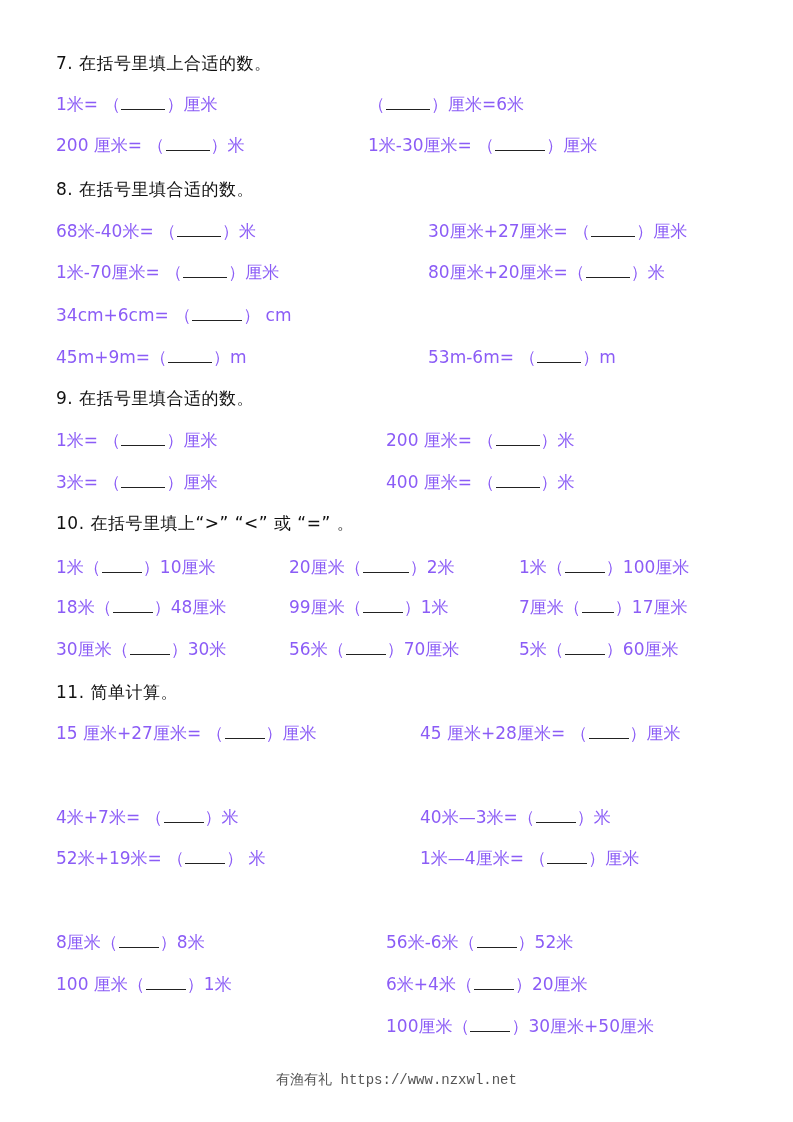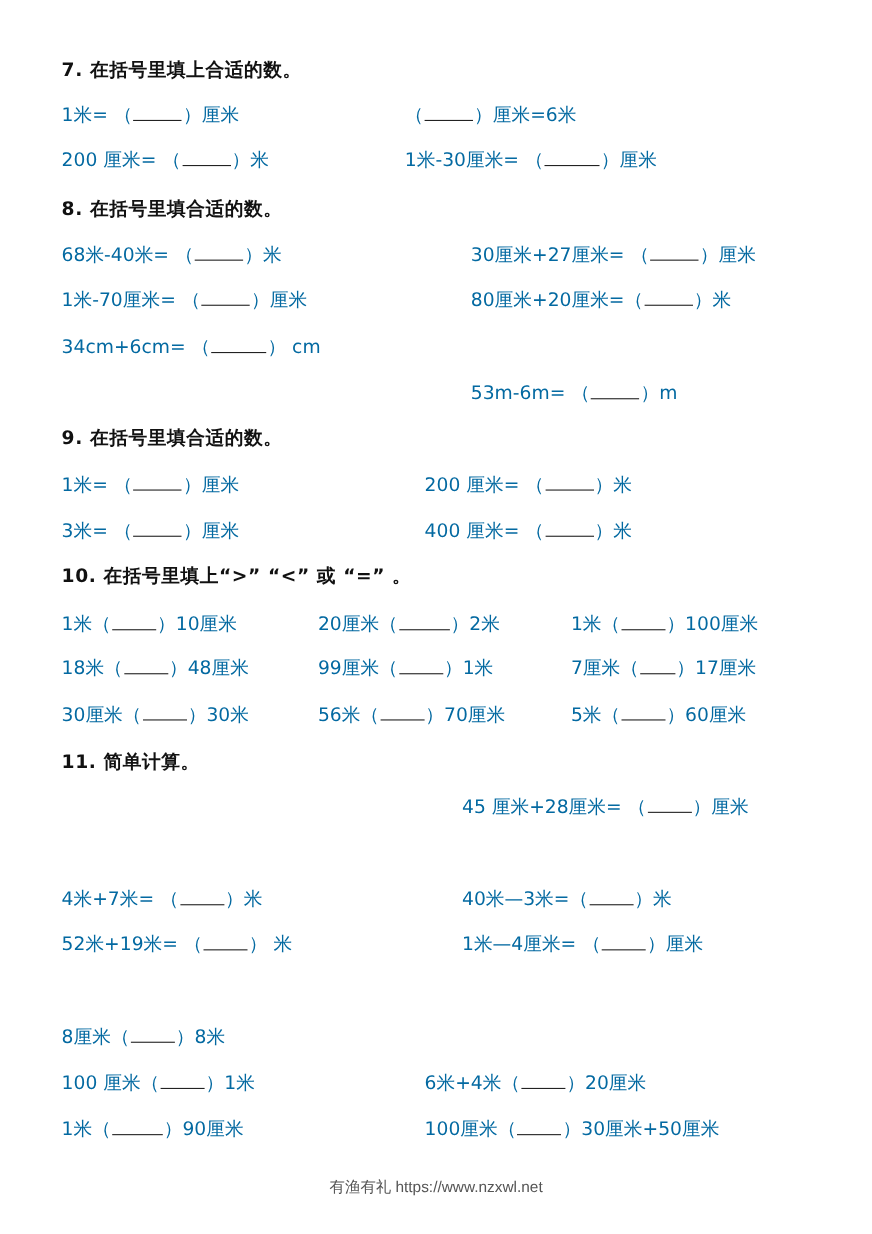--- a/index.html
+++ b/index.html
@@ -16,93 +16,95 @@
     }
     .page {
       position: absolute;
       left: 0; top: 0;
       width: 793px; height: 1122px;
     }
     .heading {
       position: absolute;
       left: 56px;
       font-size: 17px;
-      font-weight: bold;
+      font-weight: normal;
       letter-spacing: 0.5px;
       white-space: nowrap;
       color: #111;
     }
     .item {
       position: absolute;
       font-size: 17px;
       white-space: nowrap;
-      color: #0369a1;
+      color: #8b5cf6;
       letter-spacing: 0px;
     }
     .blank {
       display: inline-block;
       border-bottom: 1.3px solid #222;
       height: 15px;
       vertical-align: baseline;
       margin: 0 1px;
     }
     .footer {
       position: absolute;
       top: 1071px;
       left: 0;
       width: 793px;
       text-align: center;
       font-size: 14px;
       color: #555;
-      font-family: Liberation Sans, sans-serif;
+      font-family: Liberation Mono, monospace;
     }
   </style>
 </head>
 <body>
 
 <div class="page">
 
   <div class="heading" style="top:52px">7. 在括号里填上合适的数。</div>
   <div class="item" style="left:56px;top:93px"><span>1米= （</span><span class="blank" style="width:44px"></span><span>）厘米</span></div>
   <div class="item" style="left:368px;top:93px"><span>（</span><span class="blank" style="width:44px"></span><span>）厘米=6米</span></div>
   <div class="item" style="left:56px;top:134px"><span>200  厘米= （</span><span class="blank" style="width:44px"></span><span>）米</span></div>
   <div class="item" style="left:368px;top:134px"><span>1米-30厘米= （</span><span class="blank" style="width:50px"></span><span>）厘米</span></div>
 
   <div class="heading" style="top:178px">8. 在括号里填合适的数。</div>
   <div class="item" style="left:56px;top:220px"><span>68米-40米= （</span><span class="blank" style="width:44px"></span><span>）米</span></div>
   <div class="item" style="left:428px;top:220px"><span>30厘米+27厘米= （</span><span class="blank" style="width:44px"></span><span>）厘米</span></div>
   <div class="item" style="left:56px;top:261px"><span>1米-70厘米= （</span><span class="blank" style="width:44px"></span><span>）厘米</span></div>
   <div class="item" style="left:428px;top:261px"><span>80厘米+20厘米=（</span><span class="blank" style="width:44px"></span><span>）米</span></div>
   <div class="item" style="left:56px;top:304px"><span>34cm+6cm= （</span><span class="blank" style="width:50px"></span><span>） cm</span></div>
+  <div class="item" style="left:56px;top:346px"><span>45m+9m=（</span><span class="blank" style="width:44px"></span><span>）m</span></div>
   <div class="item" style="left:428px;top:346px"><span>53m-6m= （</span><span class="blank" style="width:44px"></span><span>）m</span></div>
 
   <div class="heading" style="top:387px">9. 在括号里填合适的数。</div>
   <div class="item" style="left:56px;top:429px"><span>1米= （</span><span class="blank" style="width:44px"></span><span>）厘米</span></div>
   <div class="item" style="left:386px;top:429px"><span>200  厘米= （</span><span class="blank" style="width:44px"></span><span>）米</span></div>
   <div class="item" style="left:56px;top:471px"><span>3米= （</span><span class="blank" style="width:44px"></span><span>）厘米</span></div>
   <div class="item" style="left:386px;top:471px"><span>400  厘米= （</span><span class="blank" style="width:44px"></span><span>）米</span></div>
 
   <div class="heading" style="top:512px">10. 在括号里填上“&gt;”   “&lt;” 或 “=” 。</div>
   <div class="item" style="left:56px;top:556px"><span>1米（</span><span class="blank" style="width:40px"></span><span>）10厘米</span></div>
   <div class="item" style="left:289px;top:556px"><span>20厘米（</span><span class="blank" style="width:46px"></span><span>）2米</span></div>
   <div class="item" style="left:519px;top:556px"><span>1米（</span><span class="blank" style="width:40px"></span><span>）100厘米</span></div>
   <div class="item" style="left:56px;top:596px"><span>18米（</span><span class="blank" style="width:40px"></span><span>）48厘米</span></div>
   <div class="item" style="left:289px;top:596px"><span>99厘米（</span><span class="blank" style="width:40px"></span><span>）1米</span></div>
   <div class="item" style="left:519px;top:596px"><span>7厘米（</span><span class="blank" style="width:32px"></span><span>）17厘米</span></div>
   <div class="item" style="left:56px;top:638px"><span>30厘米（</span><span class="blank" style="width:40px"></span><span>）30米</span></div>
   <div class="item" style="left:289px;top:638px"><span>56米（</span><span class="blank" style="width:40px"></span><span>）70厘米</span></div>
   <div class="item" style="left:519px;top:638px"><span>5米（</span><span class="blank" style="width:40px"></span><span>）60厘米</span></div>
 
   <div class="heading" style="top:681px">11. 简单计算。</div>
+  <div class="item" style="left:56px;top:722px"><span>15  厘米+27厘米= （</span><span class="blank" style="width:40px"></span><span>）厘米</span></div>
   <div class="item" style="left:420px;top:722px"><span>45  厘米+28厘米= （</span><span class="blank" style="width:40px"></span><span>）厘米</span></div>
   <div class="item" style="left:56px;top:806px"><span>4米+7米= （</span><span class="blank" style="width:40px"></span><span>）米</span></div>
   <div class="item" style="left:420px;top:806px"><span>40米—3米=（</span><span class="blank" style="width:40px"></span><span>）米</span></div>
   <div class="item" style="left:56px;top:847px"><span>52米+19米= （</span><span class="blank" style="width:40px"></span><span>） 米</span></div>
   <div class="item" style="left:420px;top:847px"><span>1米—4厘米= （</span><span class="blank" style="width:40px"></span><span>）厘米</span></div>
 
   <div class="item" style="left:56px;top:931px"><span>8厘米（</span><span class="blank" style="width:40px"></span><span>）8米</span></div>
+  <div class="item" style="left:386px;top:931px"><span>56米-6米（</span><span class="blank" style="width:40px"></span><span>）52米</span></div>
   <div class="item" style="left:56px;top:973px"><span>100  厘米（</span><span class="blank" style="width:40px"></span><span>）1米</span></div>
   <div class="item" style="left:386px;top:973px"><span>6米+4米（</span><span class="blank" style="width:40px"></span><span>）20厘米</span></div>
-  <div class="item" style="left:56px;top:1015px"><span>1米（</span><span class="blank" style="width:46px"></span><span>）90厘米</span></div>
   <div class="item" style="left:386px;top:1015px"><span>100厘米（</span><span class="blank" style="width:40px"></span><span>）30厘米+50厘米</span></div>
 
   <div class="footer">有渔有礼 https://www.nzxwl.net</div>
 </div>
 
 </body></html>

